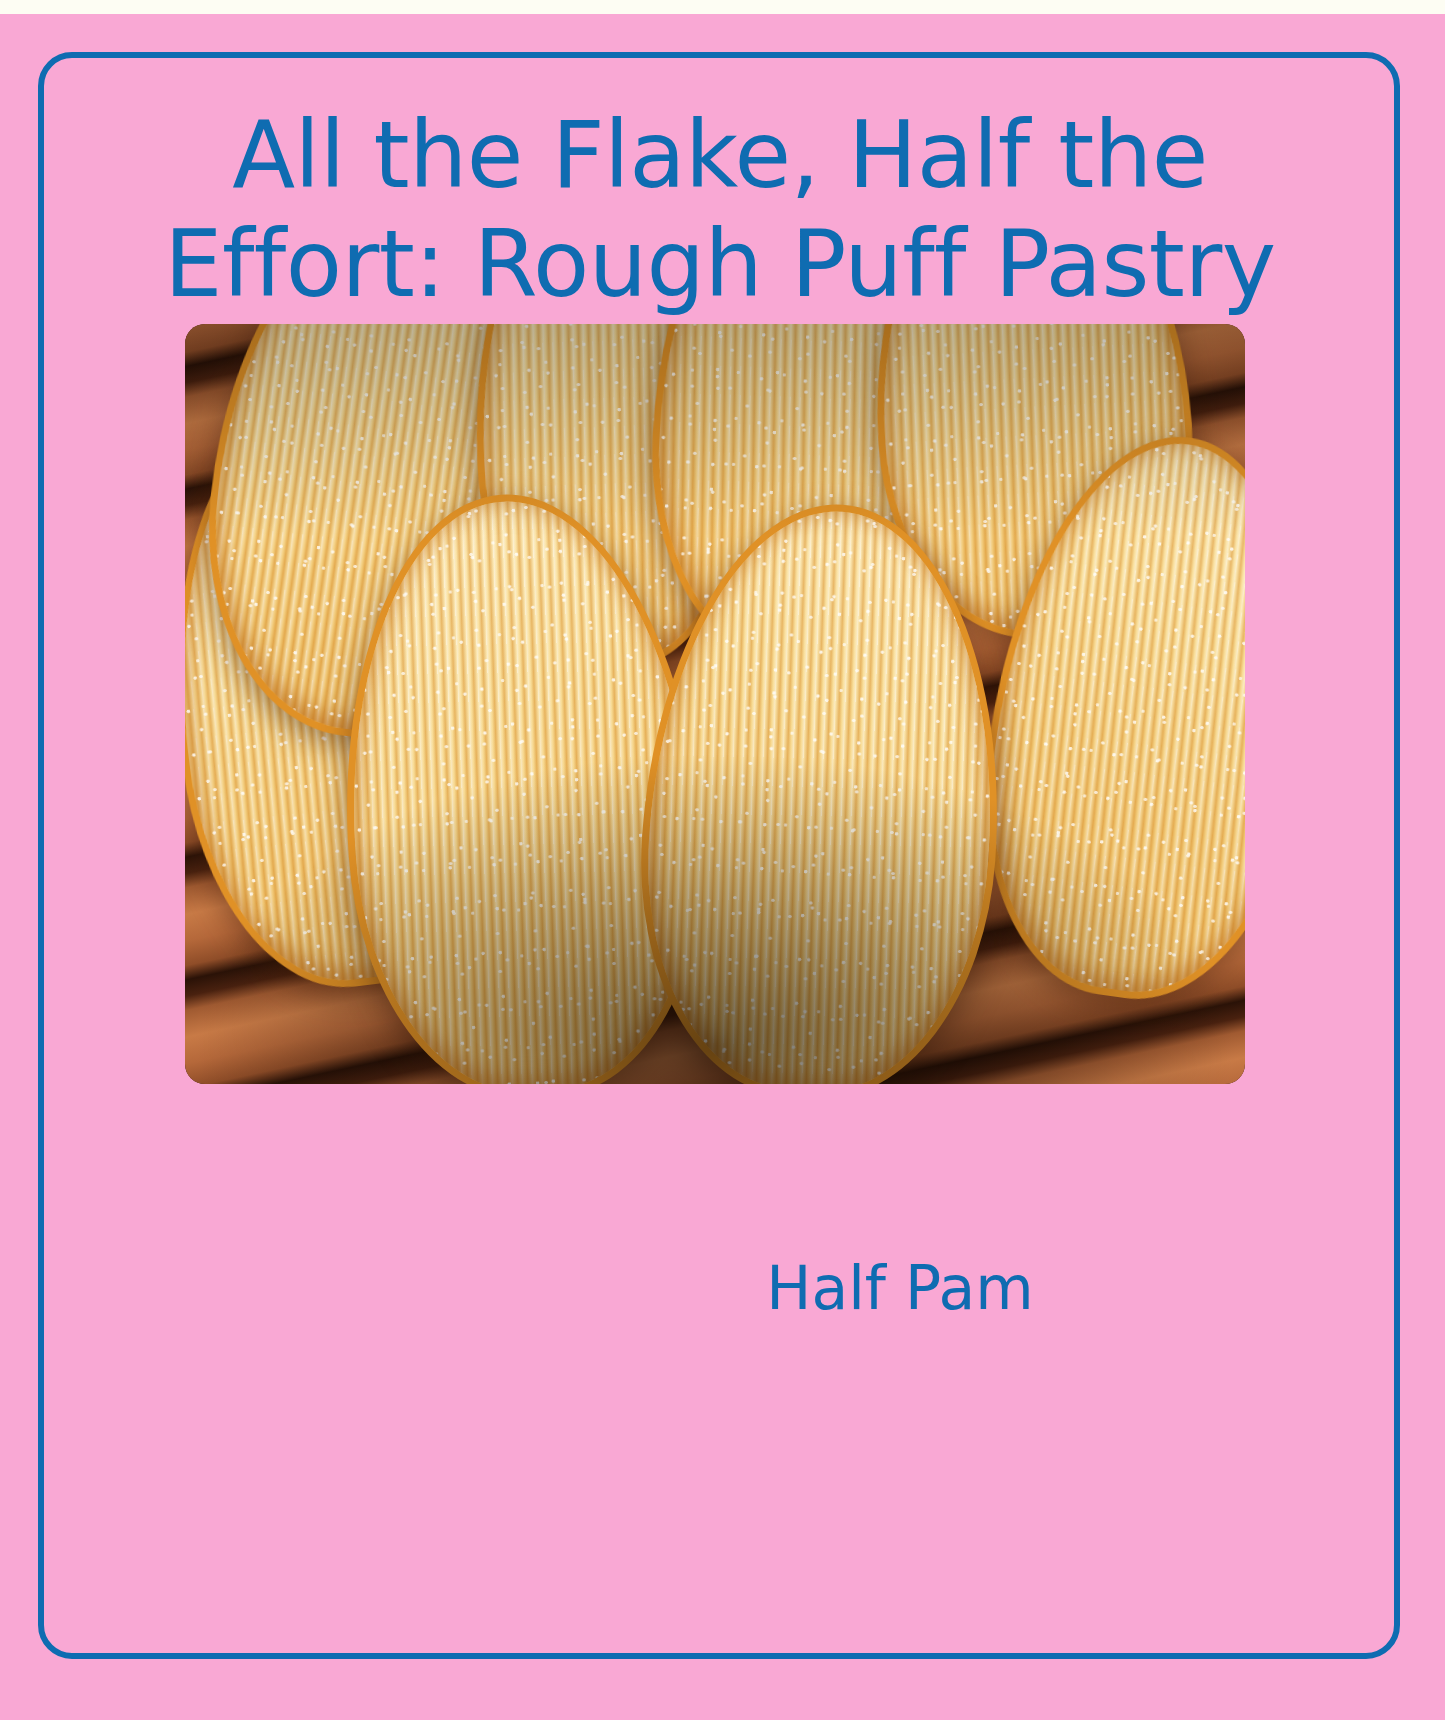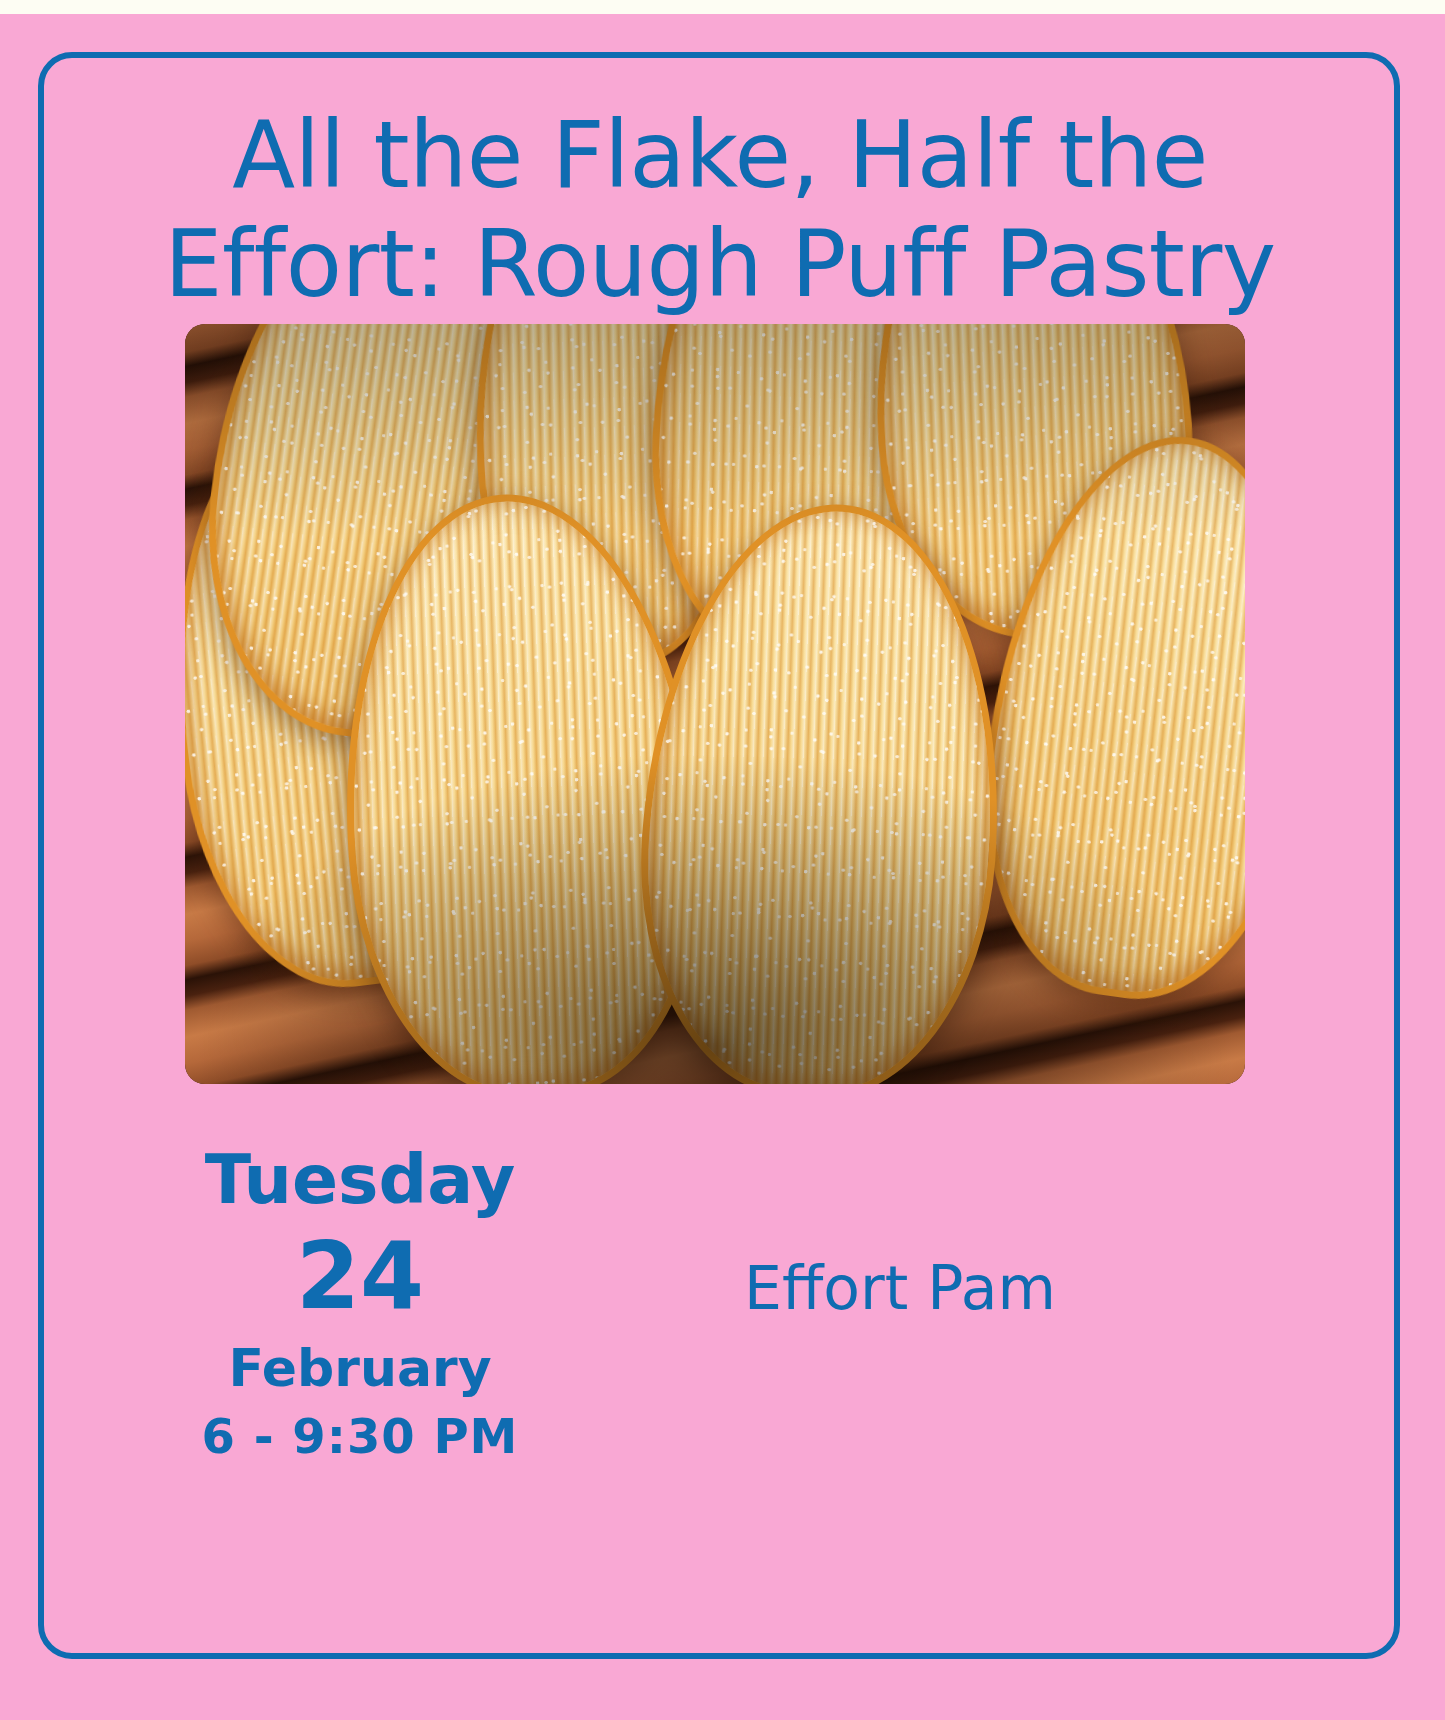--- a/index.html
+++ b/index.html
@@ -208,24 +208,18 @@
         <div class="sugar"></div>
       </div>
       <div class="lobe flip" style="left:300px; top:10px; width:340px; height:580px; transform:scaleX(-1) rotate(-4deg);">
         <div class="sugar"></div>
       </div>
     </div>
 
     <div class="wood-shade"></div>
   </div>
 
-  <div class="date-block">
-    <div class="date-weekday">Tuesday</div>
-    <div class="date-day">24</div>
-    <div class="date-month">February</div>
-    <div class="date-time">6 - 9:30 PM</div>
+
+  <div class="instructor-block">
+    <div class="instructor-name">Half Pam</div>
   </div>
 
-  <div class="instructor-block">
-    <div class="instructor-name">Effort Pam</div>
-  </div>
-
 </div>
 
 </body></html>

